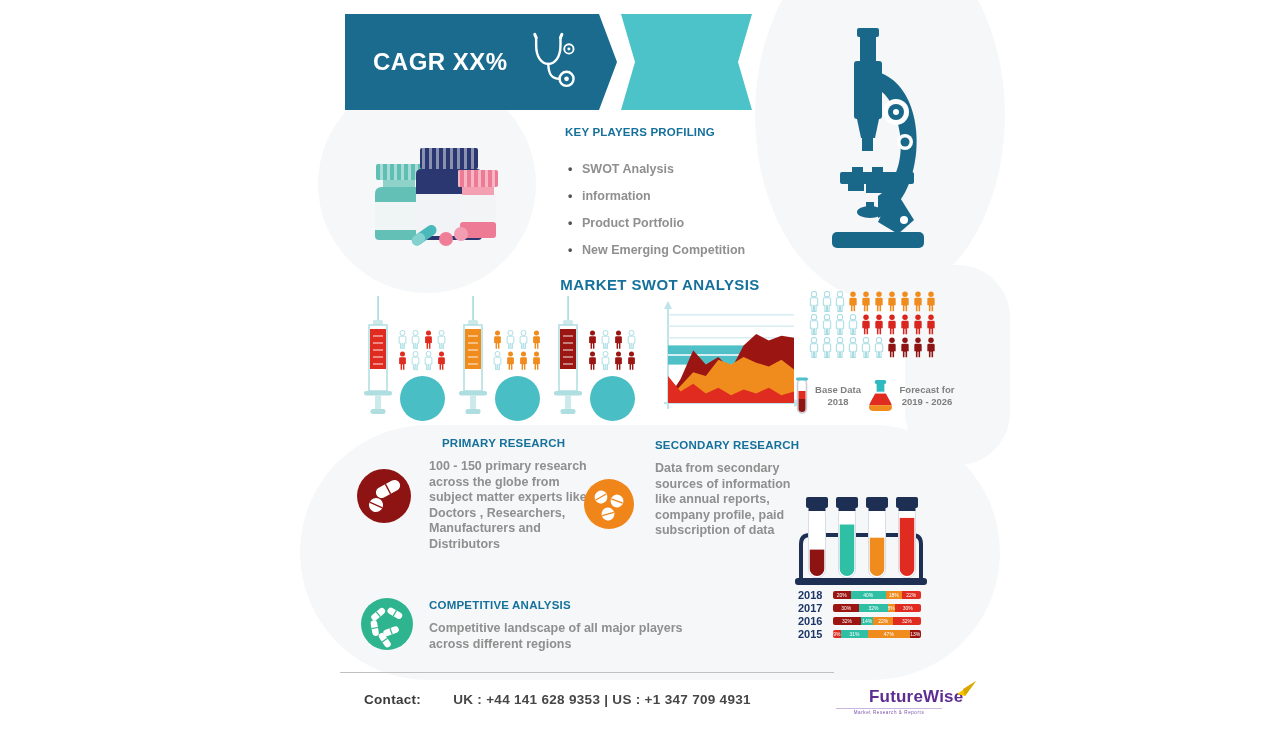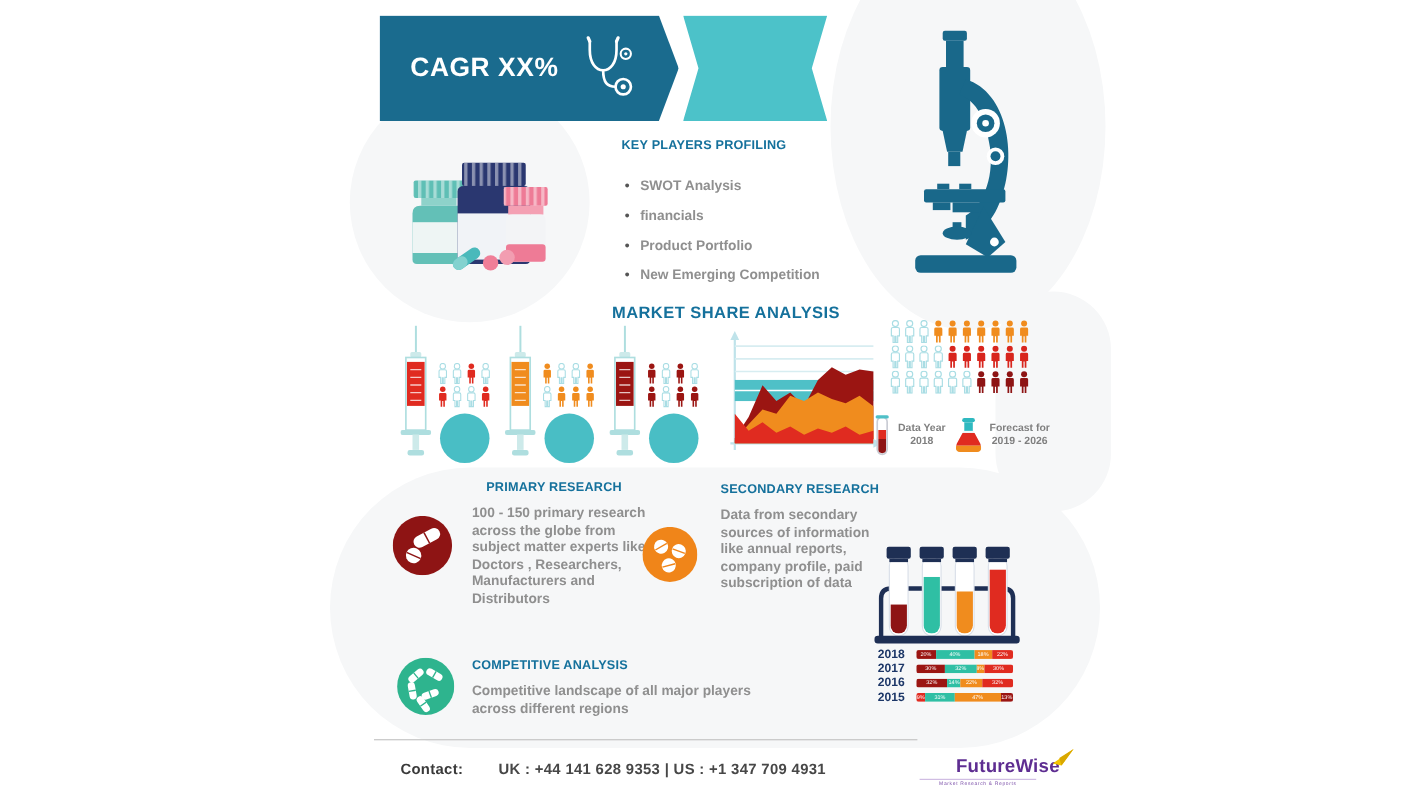--- a/index.html
+++ b/index.html
@@ -129,21 +129,21 @@
       <rect x="44" y="90" width="14" height="10.5" rx="5.25" fill="#83d2cf"></rect>
     </g>
     <circle cx="80" cy="99" r="7" fill="#f07e98"></circle>
     <circle cx="95" cy="94" r="7" fill="#f29db1"></circle>
   </svg>
 
   <div class="abs kp-block z">
     <div class="sec-title">KEY PLAYERS PROFILING</div>
     <ul class="kp-list">
         <li>SWOT Analysis</li>
-        <li>financials</li>
+        <li>information</li>
         <li>Product Portfolio</li>
         <li>New Emerging Competition</li>
       </ul>
   </div>
 
   <svg class="abs z" style="left:810px;top:26px;" viewBox="0 0 120 232" width="120" height="232">
     <g fill="#19688a">
       <rect x="47" y="2" width="22" height="9" rx="2"></rect>
       <rect x="50" y="11" width="16" height="24"></rect>
       <rect x="44" y="35" width="28" height="58" rx="3"></rect>
@@ -165,21 +165,21 @@
         <circle cx="95" cy="116" r="8"></circle>
         <circle cx="94" cy="194" r="4"></circle>
     </g>
     <g fill="#19688a">
         <circle cx="86" cy="86" r="8"></circle>
         <circle cx="95" cy="116" r="4.5"></circle>
       </g>
     <circle cx="86" cy="86" r="3" fill="#ffffff"></circle>
   </svg>
 
-  <div class="abs ms-title z">MARKET SHARE ANALYSIS</div>
+  <div class="abs ms-title z">MARKET SWOT ANALYSIS</div>
 
   <div class="abs z" id="syringe-groups">
       <div class="syr-group">
         <svg viewBox="0 0 28 122" class="syringe">
     <rect x="13.2" y="0" width="1.8" height="25" fill="#aededf"></rect>
     <rect x="9" y="24" width="10" height="5" rx="1.5" fill="#cdeaea"></rect>
     <rect x="5" y="29" width="18" height="66" fill="#ffffff" stroke="#aededf" stroke-width="1.5"></rect>
     <rect x="6" y="33" width="16" height="40" fill="#e02b20"></rect>
           <line x1="9" x2="19" y1="40" y2="40" stroke="rgba(255,255,255,0.75)" stroke-width="1.2"></line>
           <line x1="9" x2="19" y1="47" y2="47" stroke="rgba(255,255,255,0.75)" stroke-width="1.2"></line>
@@ -493,21 +493,21 @@
     </div>
 
   <div class="abs legend-row z">
     <svg viewBox="0 0 14 38" width="14" height="38">
       <rect x="2.5" y="2" width="9" height="34" rx="4.5" fill="#ffffff" stroke="#c9ccd4" stroke-width="1.5"></rect>
       <rect x="1" y="0.5" width="12" height="3" rx="1.5" fill="#4fc0c7"></rect>
       <path d="M3.5,14 h7 v8 h-7 z" fill="#e02b20"></path>
       <path d="M3.5,22 h7 v9.5 a3.5,3.5 0 0 1 -7,0 z" fill="#8e1414"></path>
     </svg>
     <div class="legend-text" style="width:50px;">
-      <div>Data Year</div>
+      <div>Base Data</div>
         <div>2018</div>
     </div>
     <svg viewBox="0 0 28 34" width="27" height="33">
       <defs>
           <clipPath id="flaskclip">
             <path d="M10,2 h8 v9 l7,13 q3,8 -4,8 H7 q-7,0 -4,-8 l7,-13 z"></path>
           </clipPath>
         </defs>
       <path d="M10,2 h8 v9 l7,13 q3,8 -4,8 H7 q-7,0 -4,-8 l7,-13 z" fill="#eef6f7"></path>
       <g clip-path="url(#flaskclip)">

